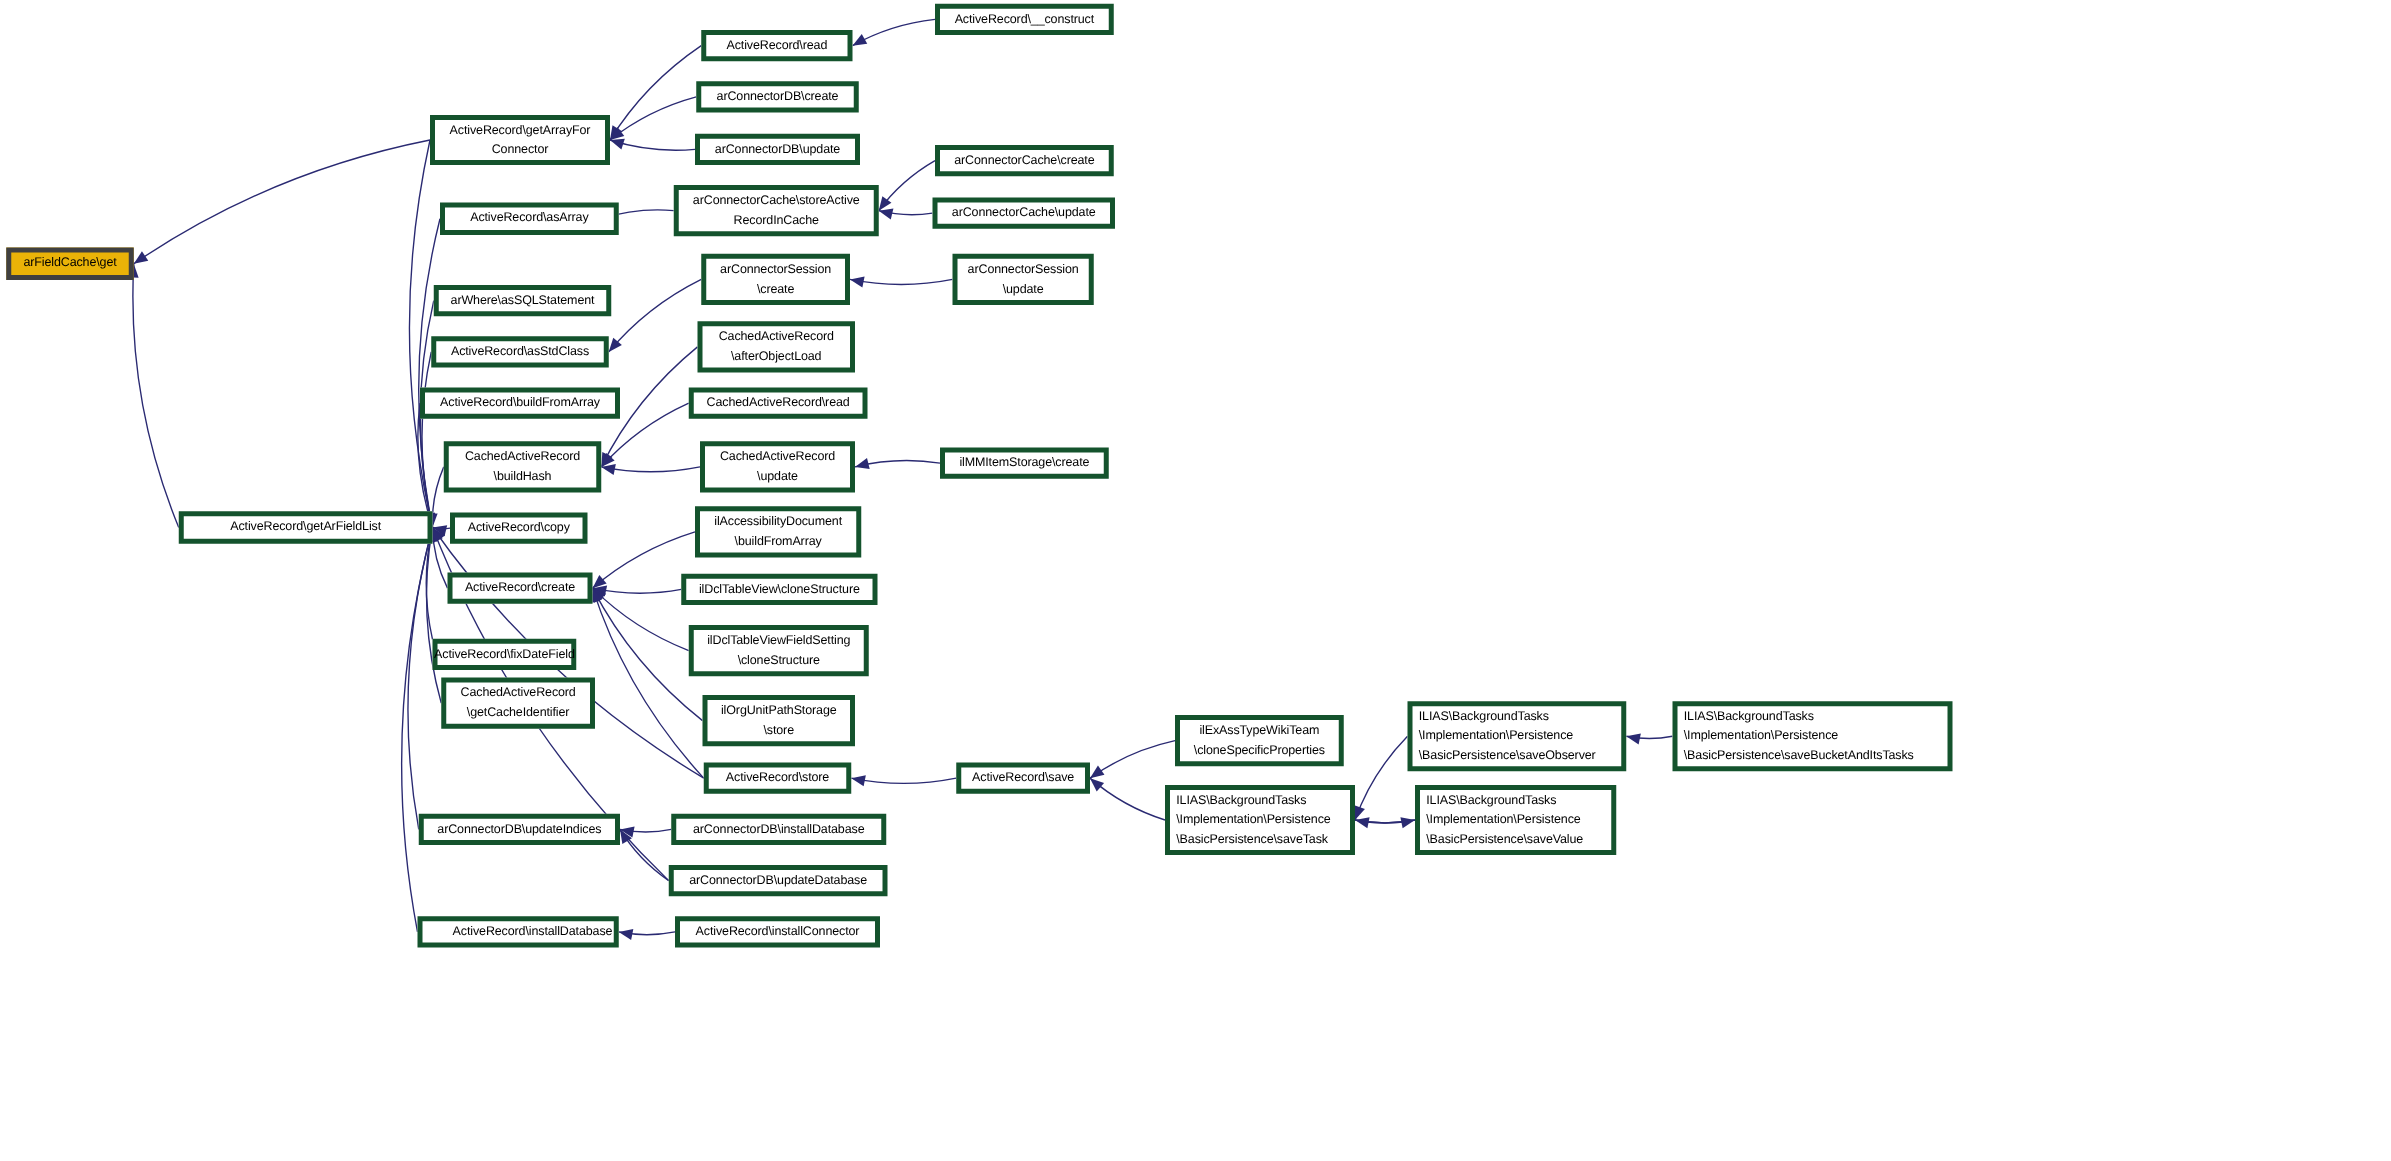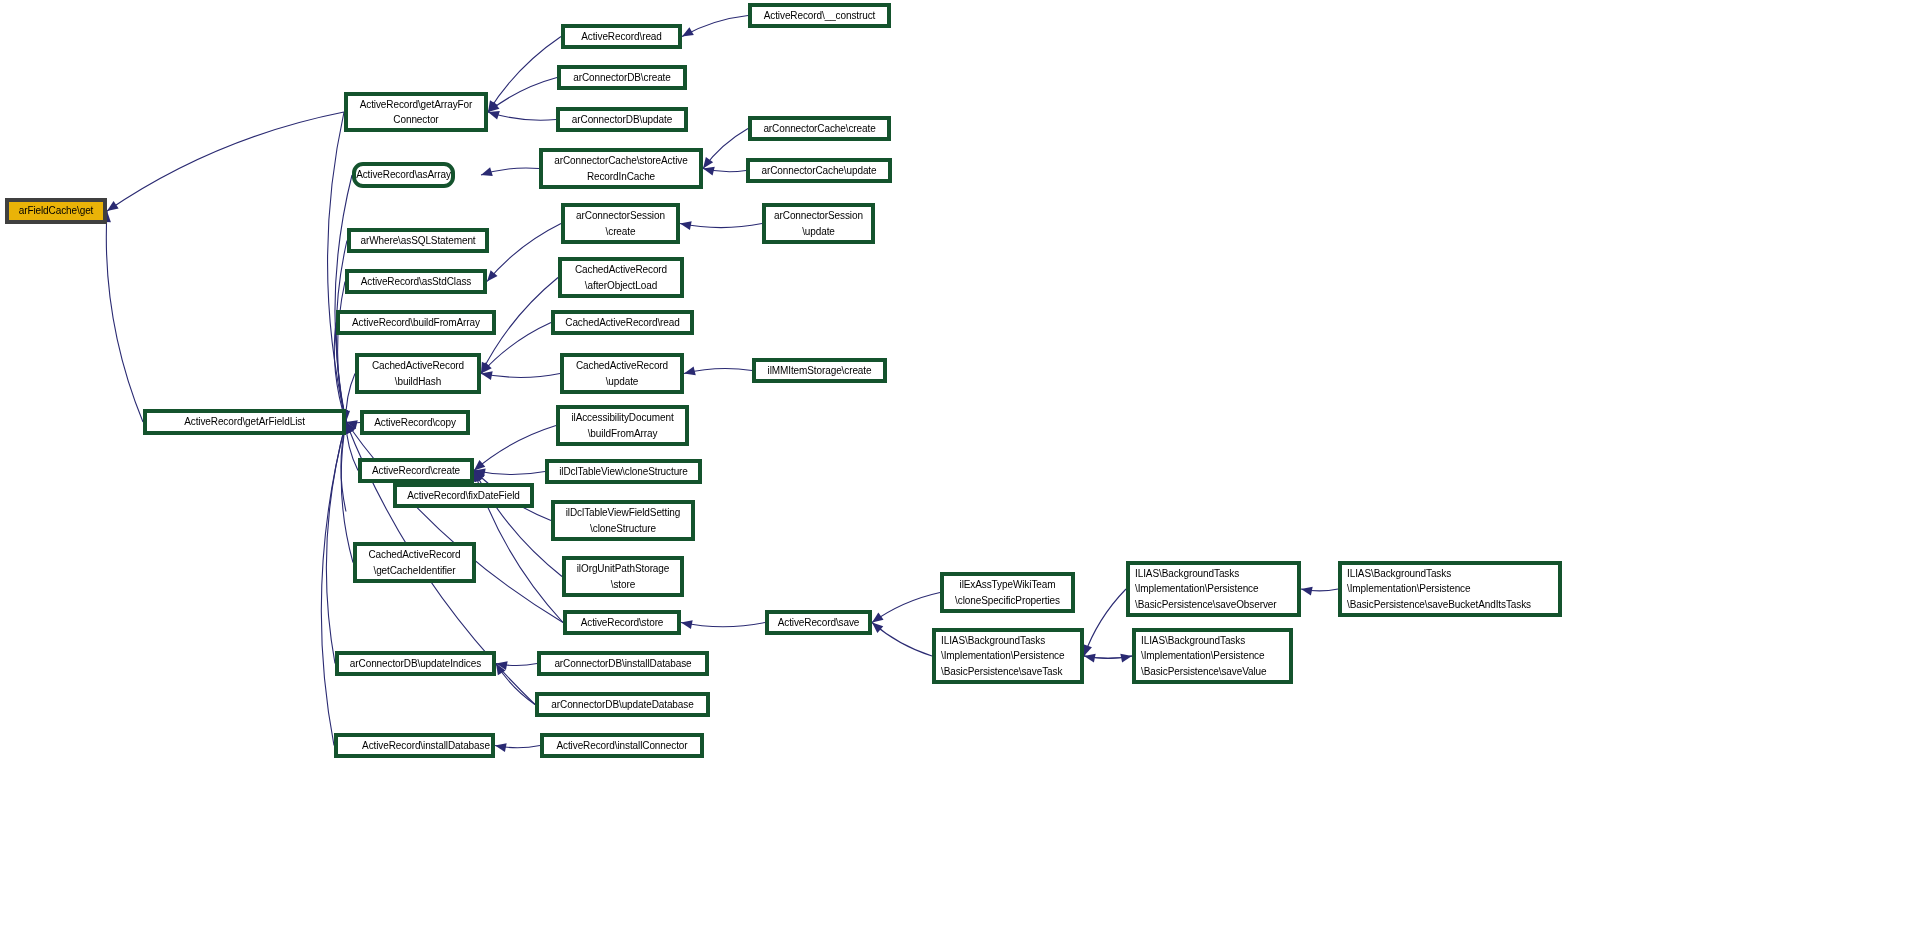--- a/index.html
+++ b/index.html
@@ -115,29 +115,29 @@
       <polygon points="346,422 347.49792881492834,433.79008945111985 338.80493785800473,431.45944399913793" fill="#2a2a72"></polygon>
       <path d="M535,704.5 Q408.71875,582.15 346,422" fill="none" stroke="#2a2a72" stroke-width="1.1"></path>
       <polygon points="346,422 354.2013775683347,430.6015932234451 345.82110485584883,433.8835178515202" fill="#2a2a72"></polygon>
       <path d="M334,745.5 Q303.60625,584.95 346,422" fill="none" stroke="#2a2a72" stroke-width="1.1"></path>
       <polygon points="346,422 347.5854178451058,433.77864382076393 338.8753636080621,431.5125998697871" fill="#2a2a72"></polygon>
     </svg>
 <div class="node root" style="left: 5px; top: 198px; width: 102px; height: 26px;">arFieldCache\get</div>
     <div class="node" style="left: 143px; top: 409px; width: 203px; height: 26px;">ActiveRecord\getArFieldList</div>
     <div class="node" style="left: 344px; top: 92px; width: 144px; height: 40px;">ActiveRecord\getArrayFor
 Connector</div>
-    <div class="node" style="left: 352px; top: 162px; width: 103px; height: 26px; border-radius: 11px;">ActiveRecord\asArray</div>
+    <div class="node" style="left: 352px; top: 162px; width: 143px; height: 26px;">ActiveRecord\asArray</div>
     <div class="node" style="left: 347px; top: 228px; width: 142px; height: 25px;">arWhere\asSQLStatement</div>
     <div class="node" style="left: 345px; top: 269px; width: 142px; height: 25px;">ActiveRecord\asStdClass</div>
     <div class="node" style="left: 336px; top: 310px; width: 160px; height: 25px;">ActiveRecord\buildFromArray</div>
     <div class="node" style="left: 355px; top: 353px; width: 126px; height: 41px;">CachedActiveRecord
 \buildHash</div>
     <div class="node" style="left: 360px; top: 410px; width: 110px; height: 25px;">ActiveRecord\copy</div>
     <div class="node" style="left: 358px; top: 458px; width: 116px; height: 25px;">ActiveRecord\create</div>
-    <div class="node" style="left: 346px; top: 483px; width: 141px; height: 25px; margin-left: 47px;">ActiveRecord\fixDateField</div>
+    <div class="node" style="left: 346px; top: 511px; width: 115px; height: 25px;">ActiveRecord\fixDateField</div>
     <div class="node" style="left: 353px; top: 542px; width: 123px; height: 41px;">CachedActiveRecord
 \getCacheIdentifier</div>
     <div class="node" style="left: 335px; top: 651px; width: 161px; height: 25px;">arConnectorDB\updateIndices</div>
     <div class="node" style="left: 334px; top: 733px; width: 161px; height: 25px; padding-left: 23px;">ActiveRecord\installDatabase</div>
     <div class="node" style="left: 561px; top: 24px; width: 121px; height: 25px;">ActiveRecord\read</div>
     <div class="node" style="left: 557px; top: 65px; width: 130px; height: 25px;">arConnectorDB\create</div>
     <div class="node" style="left: 556px; top: 107px; width: 132px; height: 25px;">arConnectorDB\update</div>
     <div class="node" style="left: 539px; top: 148px; width: 164px; height: 41px;">arConnectorCache\storeActive
 RecordInCache</div>
     <div class="node" style="left: 561px; top: 203px; width: 119px; height: 41px;">arConnectorSession

